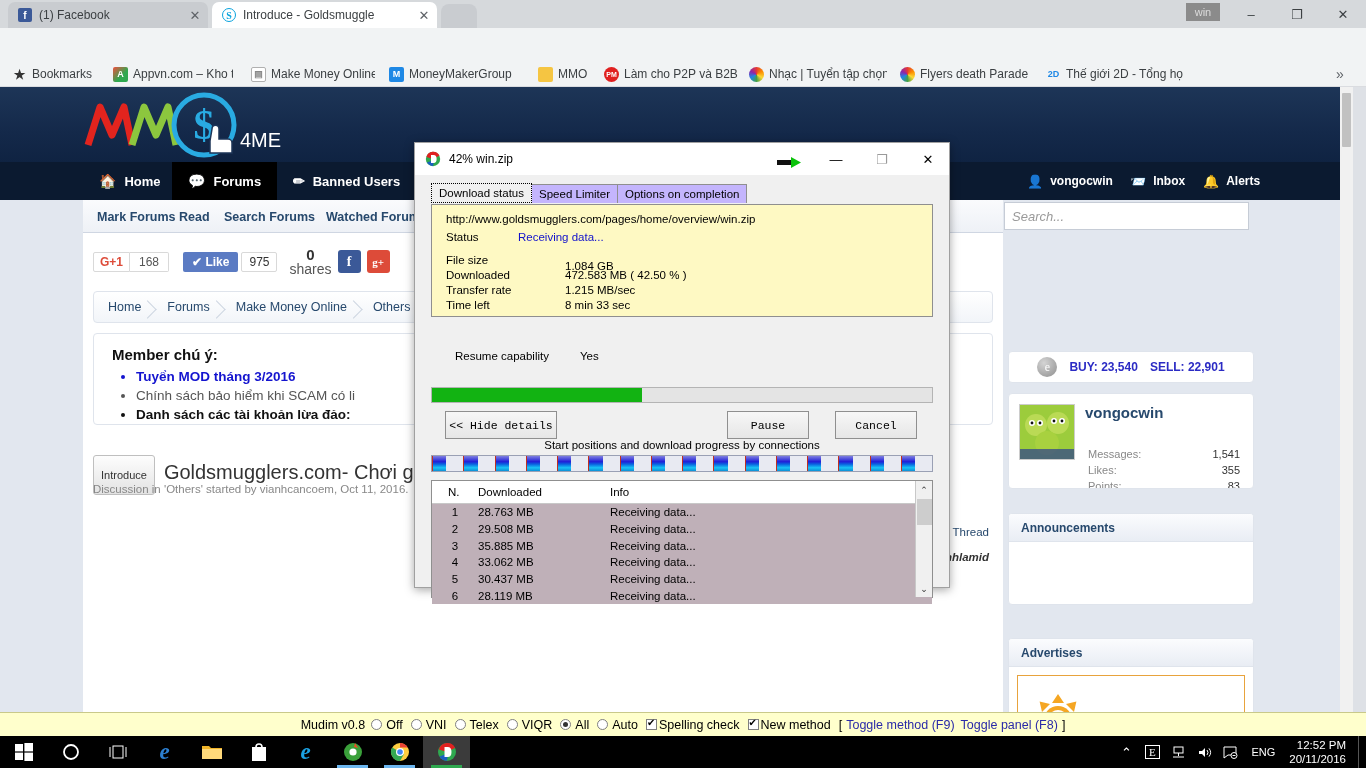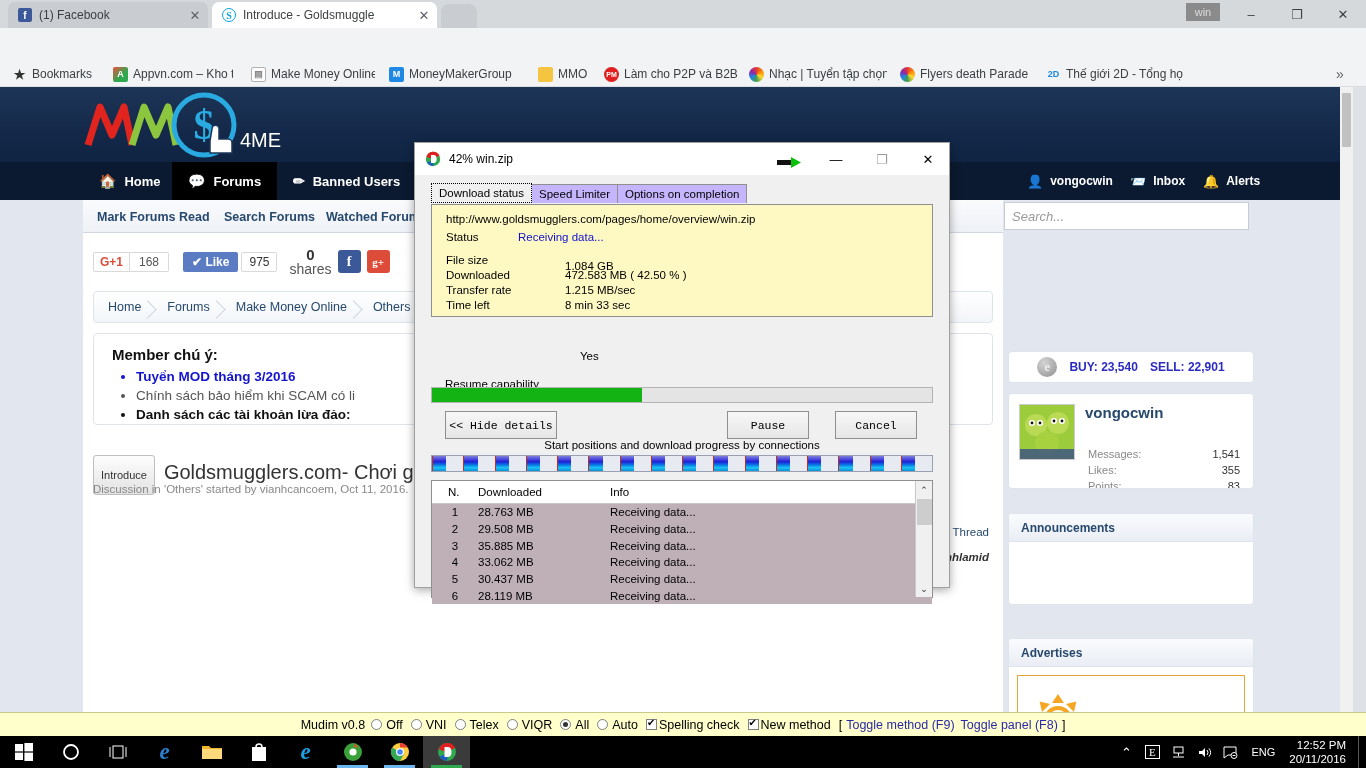--- a/index.html
+++ b/index.html
@@ -507,21 +507,21 @@
 
         <span class="kv" style="left:14px;top:64px;">Downloaded</span>
         <span class="kv" style="left:133px;top:64px;">472.583  MB  ( 42.50 % )</span>
 
         <span class="kv" style="left:14px;top:79px;">Transfer rate</span>
         <span class="kv" style="left:133px;top:79px;">1.215  MB/sec</span>
 
         <span class="kv" style="left:14px;top:94px;">Time left</span>
         <span class="kv" style="left:133px;top:94px;">8 min 33 sec</span>
       </div>
-      <span class="kv" style="left:30px;top:175px;margin-top:28px;">Resume capability</span>
+      <span class="kv" style="left:40px;top:175px;">Resume capability</span>
       <span class="kv" style="left:165px;top:175px;">Yes</span>
 
       <div class="progouter">
         <div class="proginner" id="progfill" style="width: 42%; background: rgb(18, 179, 18);"></div>
       </div>
 
       <div class="btn" style="left:30px;top:236px;width:112px;">&lt;&lt; Hide details</div>
       <div class="btn" style="left:312px;top:236px;width:82px;">Pause</div>
       <div class="btn" style="left:420px;top:236px;width:82px;">Cancel</div>
 

